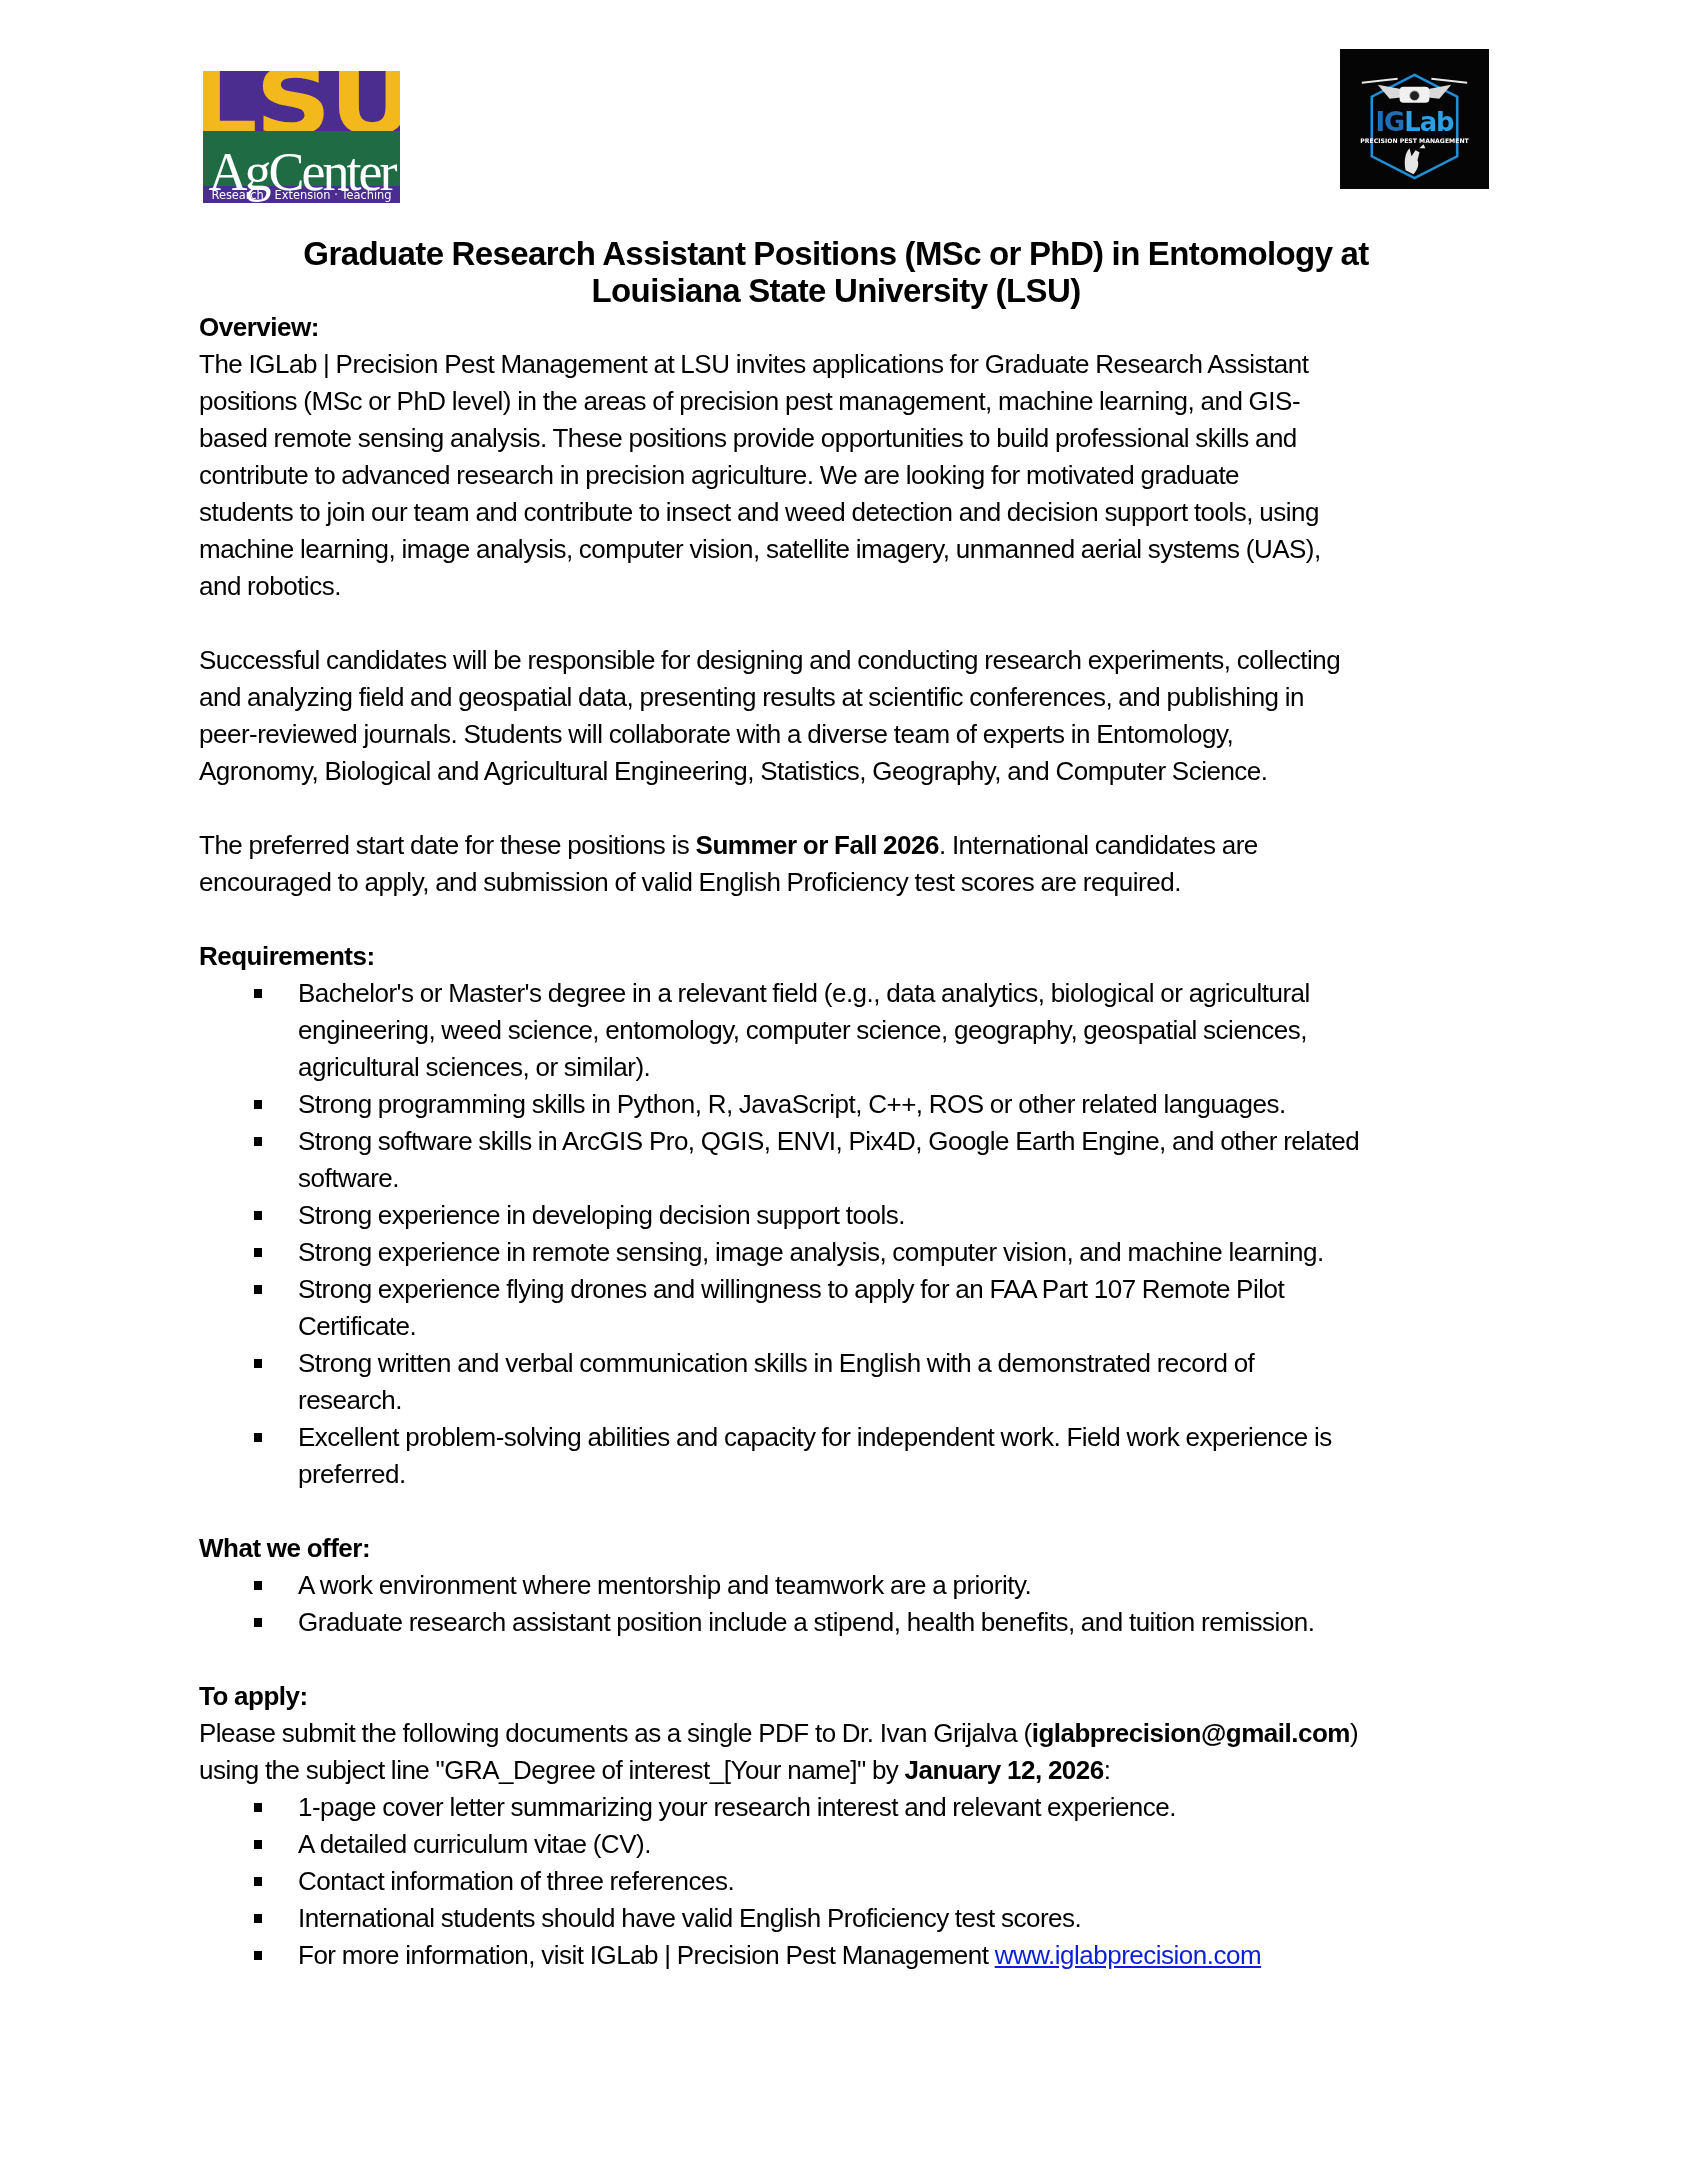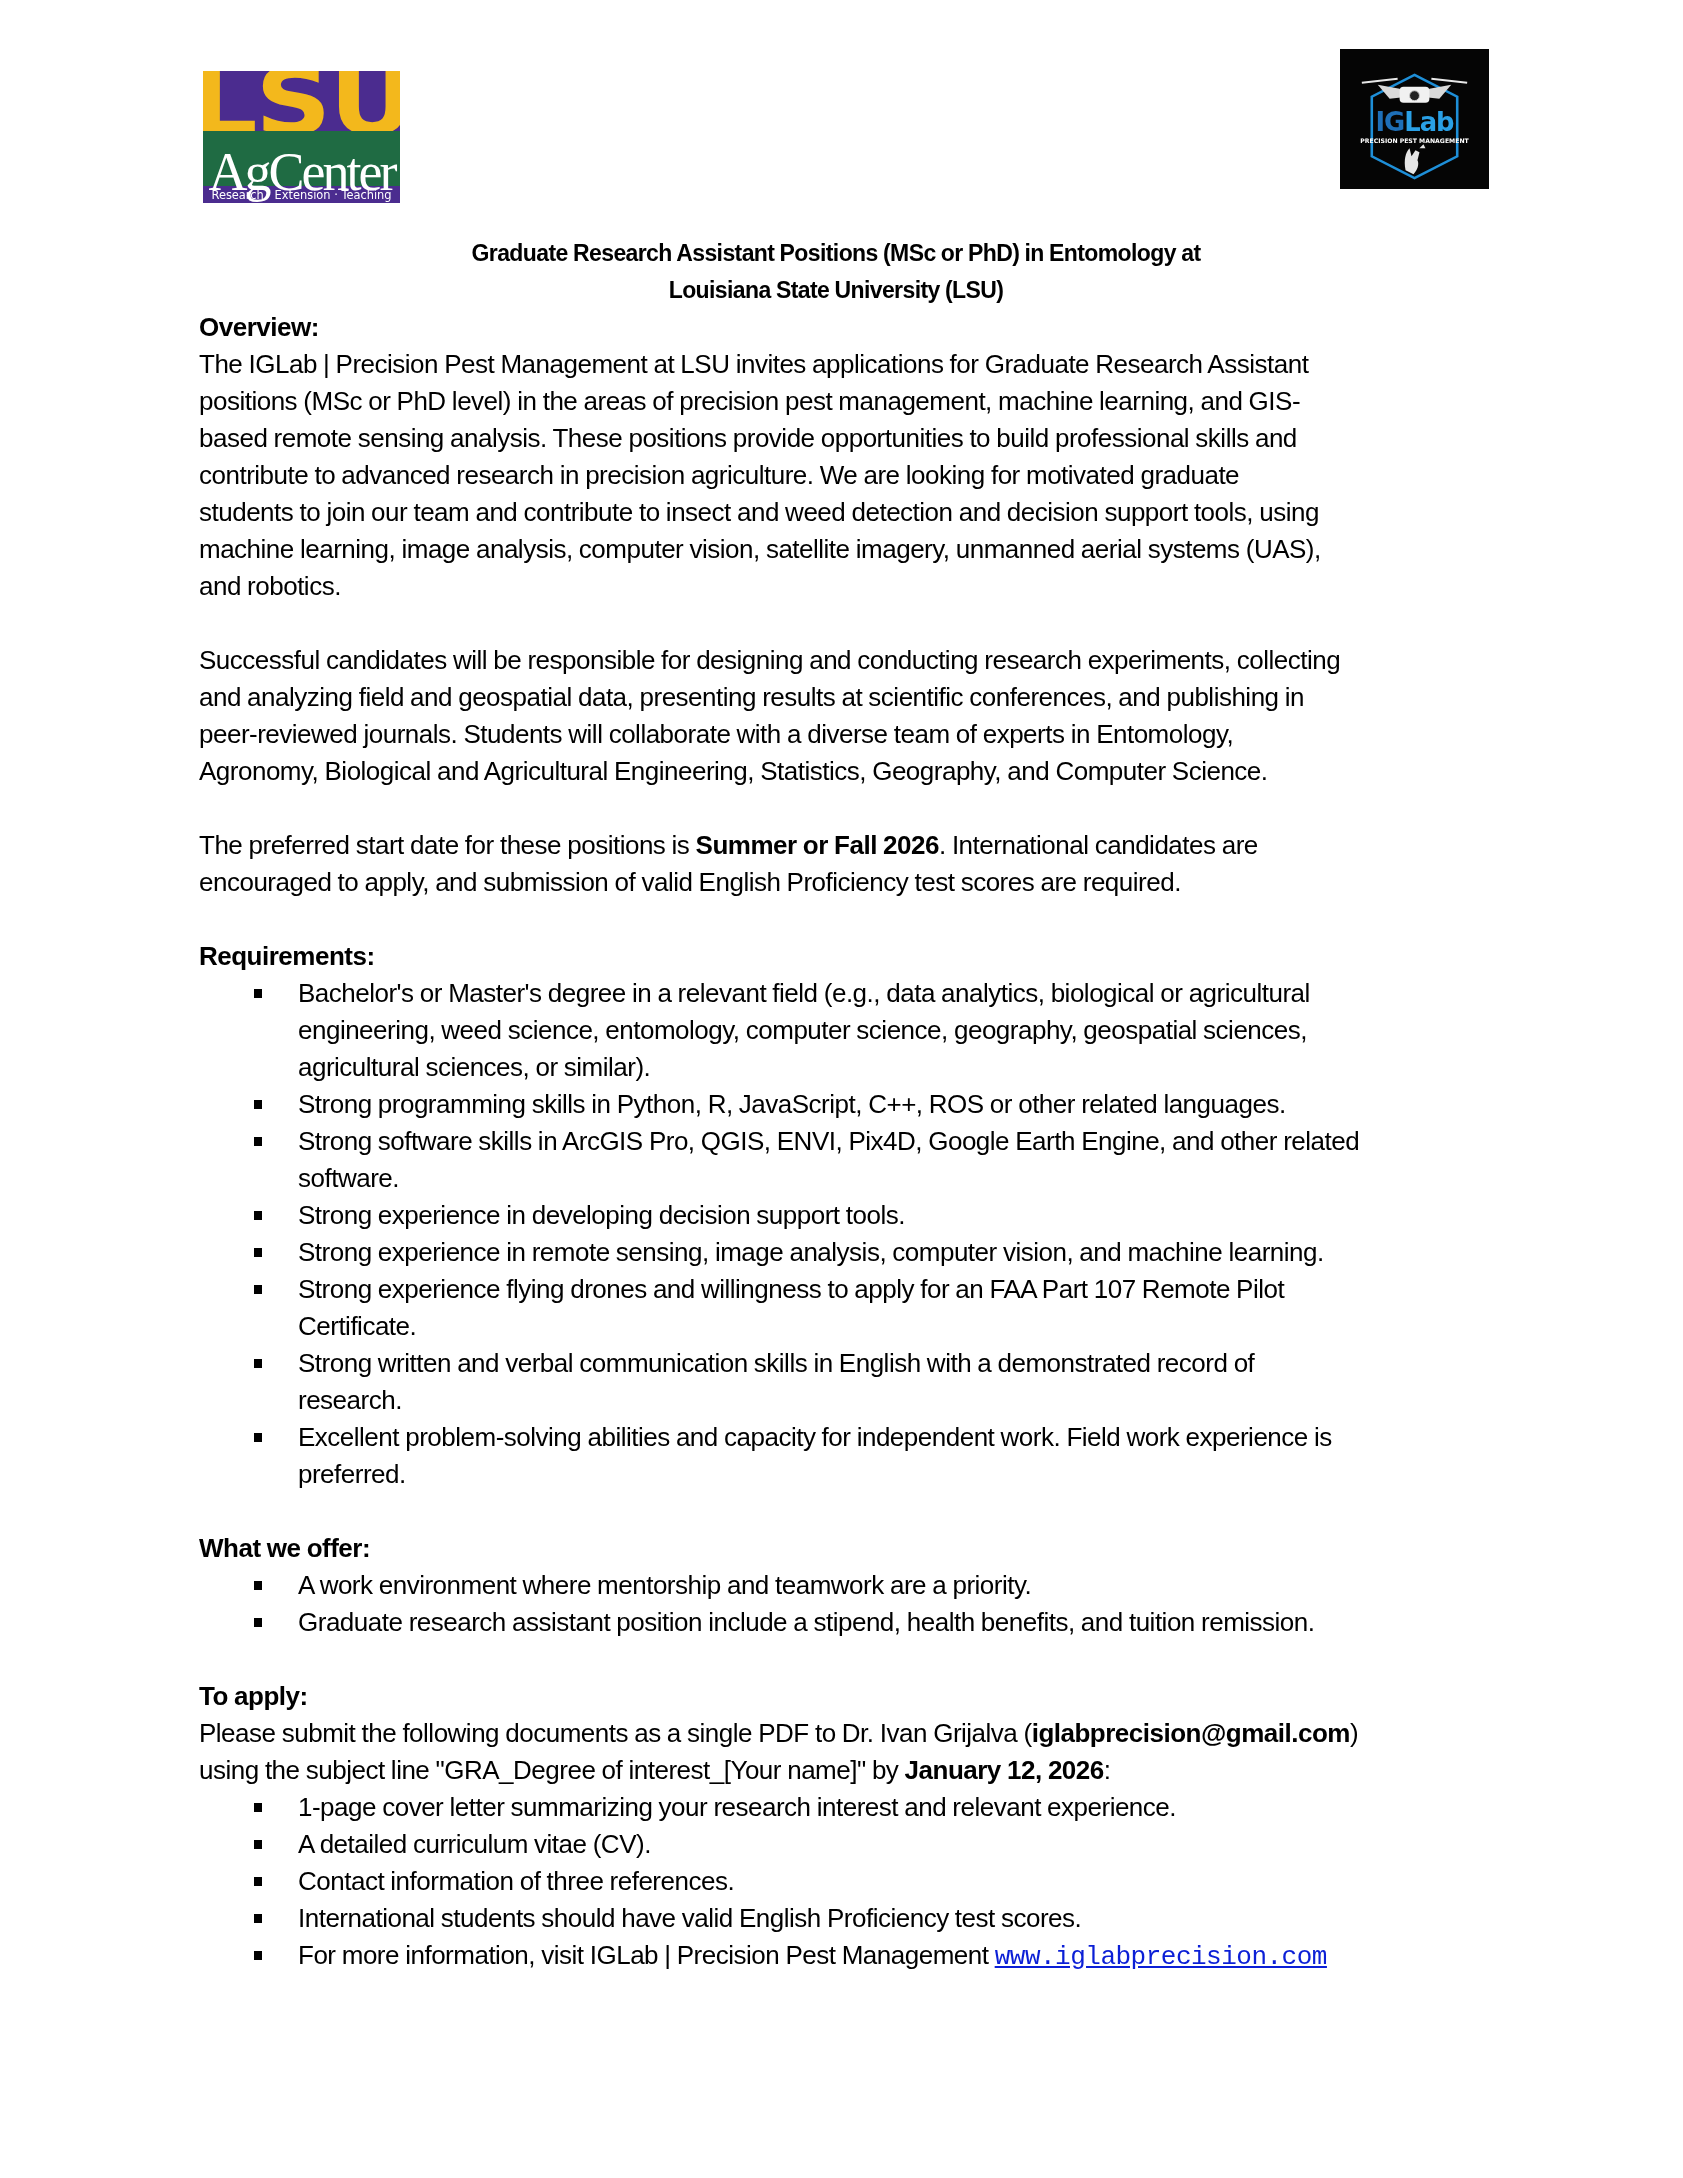--- a/index.html
+++ b/index.html
@@ -94,21 +94,21 @@
       width: 1294px;
       font-family: "Liberation Sans", "DejaVu Sans", sans-serif;
       font-size: 26px;
       line-height: 37px;
       letter-spacing: -0.5px;
       word-spacing: -0.5px;
     }
     .title {
       text-align: center;
       font-weight: bold;
-      font-size: 23px;
+      font-size: 33px;
       letter-spacing: -0.6px;
       width: 1274px;
       margin-left: 0;
     }
     .heading {
       font-weight: bold;
     }
     .para { }
     .gap { height: 37px; }
     .b { font-weight: bold; }
@@ -125,21 +125,20 @@
       position: absolute;
       left: 55px;
       top: 14px;
       width: 8px;
       height: 9px;
       background: #000;
     }
     a.link {
       color: #0b1fd6;
       text-decoration: underline;
-      font-family: Liberation Mono, monospace;
     }
   </style>
 </head>
 <body>
 
 <div class="logo-lsu">
   <div class="lsu-top">
     <div class="lsu-letters">LSU</div>
   </div>
   <div class="lsu-mid">

